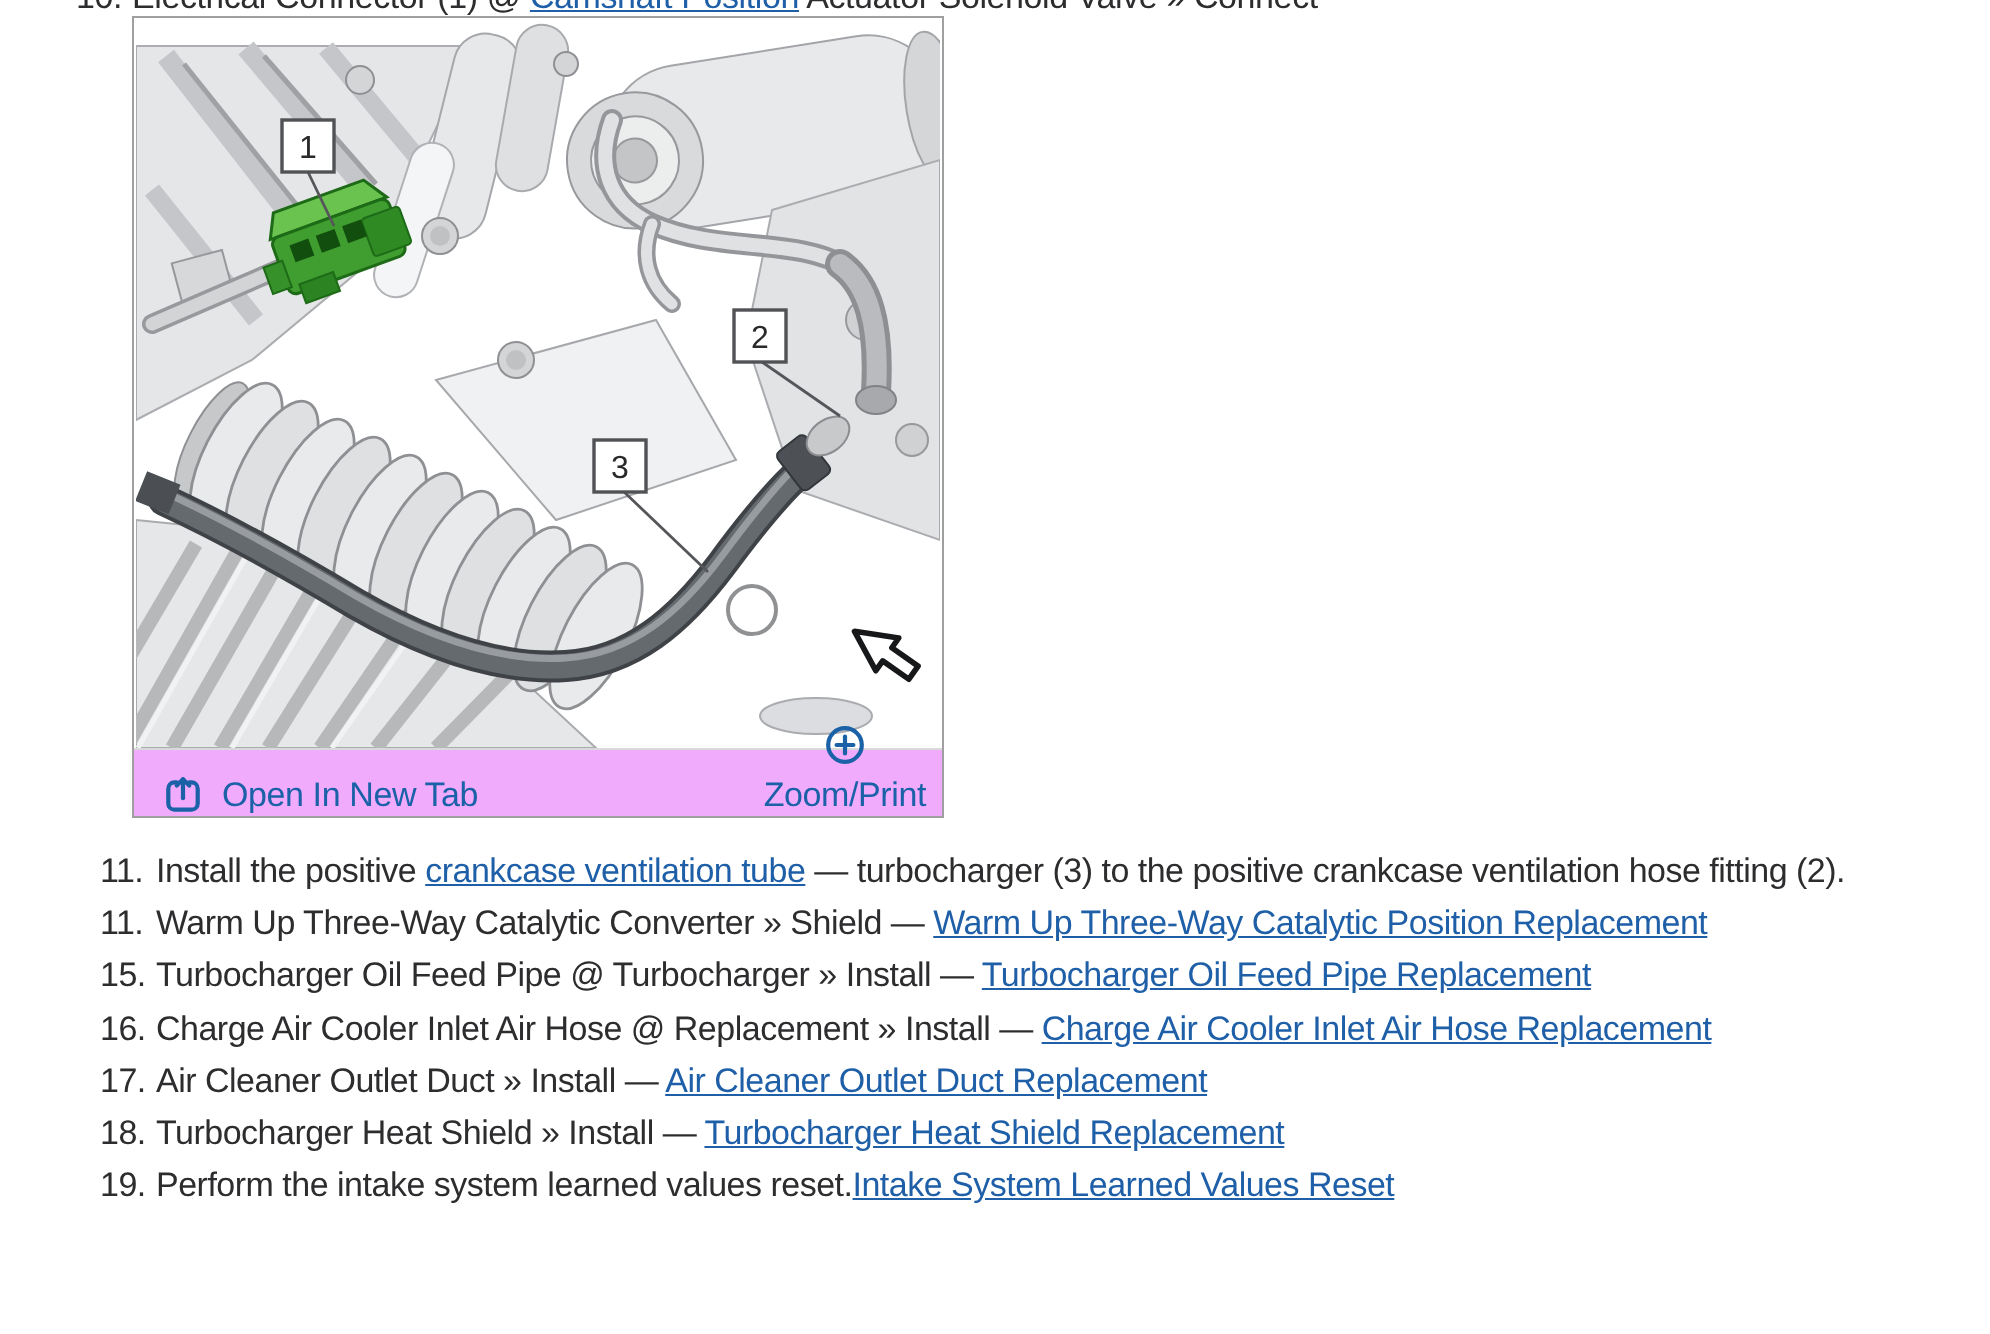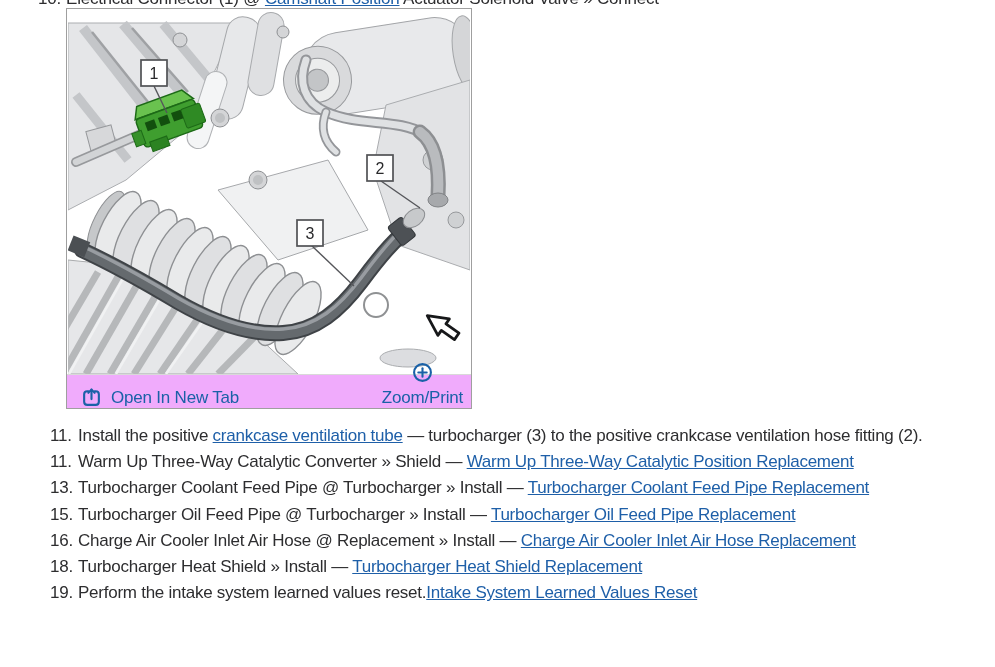--- a/index.html
+++ b/index.html
@@ -201,21 +201,21 @@
         </svg>
         <span>Zoom/Print</span>
       </button>
     </div>
   </div>
 
   <div class="steps">
     <ol>
         <li><span class="num">11.</span><span>Install the positive </span><a class="doclink">crankcase ventilation tube</a><span> — turbocharger (3) to the positive crankcase ventilation hose fitting (2).</span></li>
         <li><span class="num">11.</span><span>Warm Up Three-Way Catalytic Converter » Shield — </span><a class="doclink">Warm Up Three-Way Catalytic Position Replacement</a><span></span></li>
-        <li><span class="num">13.</span><span>Turbocharger Coolant Feed Pipe @ Turbocharger » Install — </span><a class="doclink">Turbocharger Coolant Feed Pipe Replacement</a><span></span></li>
         <li><span class="num">15.</span><span>Turbocharger Oil Feed Pipe @ Turbocharger » Install — </span><a class="doclink">Turbocharger Oil Feed Pipe Replacement</a><span></span></li>
         <li><span class="num">16.</span><span>Charge Air Cooler Inlet Air Hose @ Replacement » Install — </span><a class="doclink">Charge Air Cooler Inlet Air Hose Replacement</a><span></span></li>
+        <li><span class="num">17.</span><span>Air Cleaner Outlet Duct » Install — </span><a class="doclink">Air Cleaner Outlet Duct Replacement</a><span></span></li>
         <li><span class="num">18.</span><span>Turbocharger Heat Shield » Install — </span><a class="doclink">Turbocharger Heat Shield Replacement</a><span></span></li>
         <li><span class="num">19.</span><span>Perform the intake system learned values reset.</span><a class="doclink">Intake System Learned Values Reset</a><span></span></li>
       </ol>
   </div>
 
 </div>
 
 </body></html>

